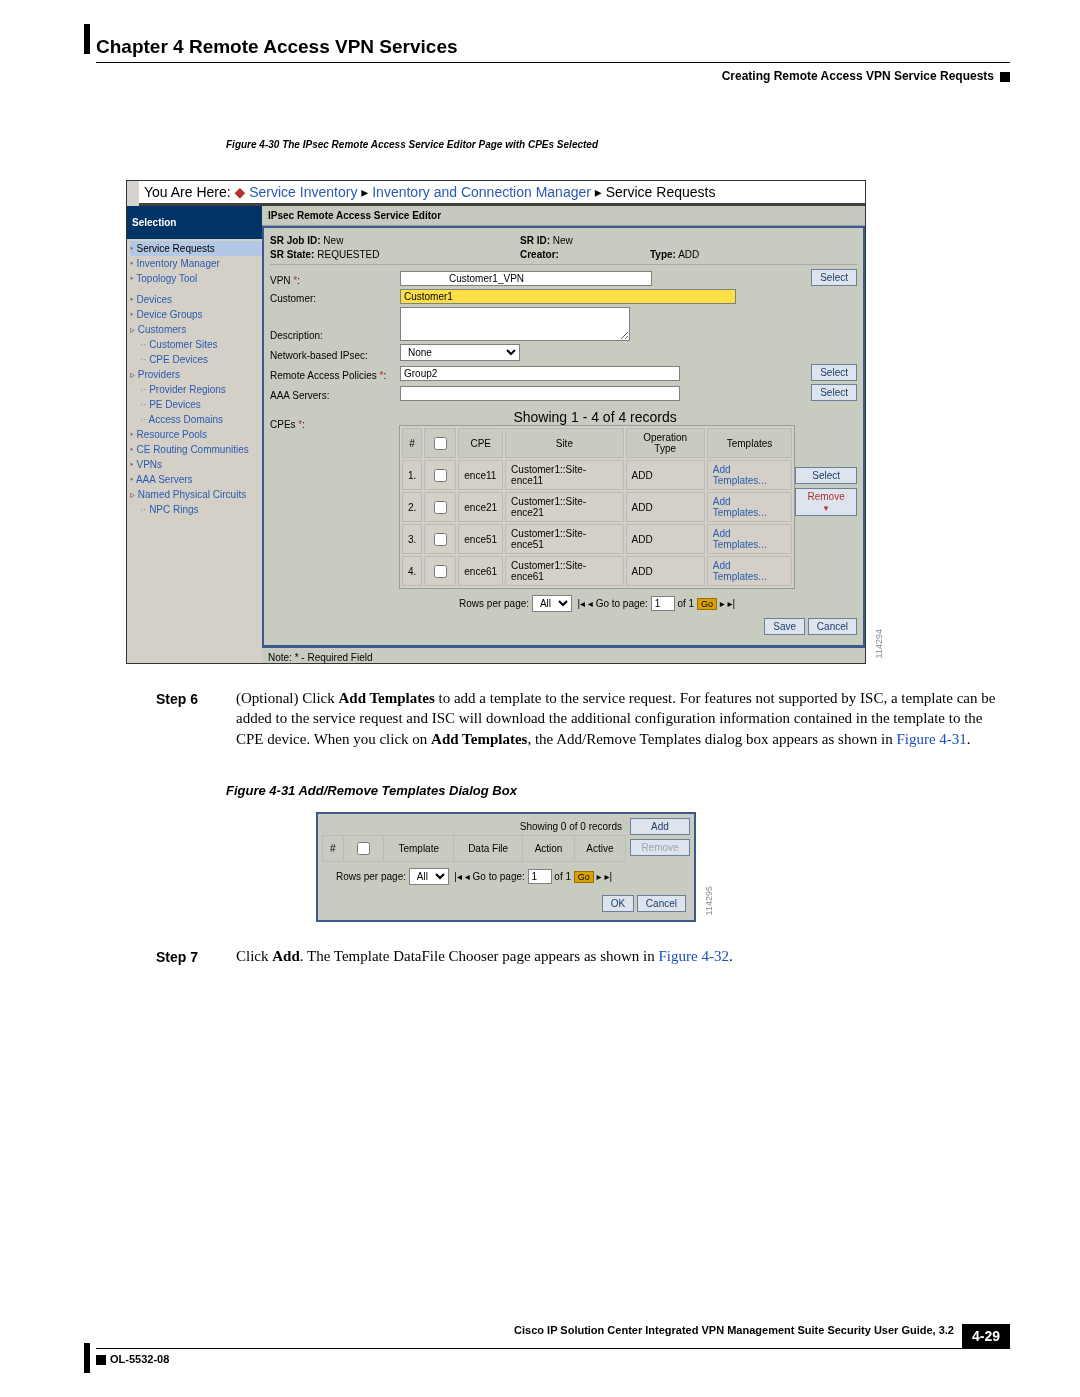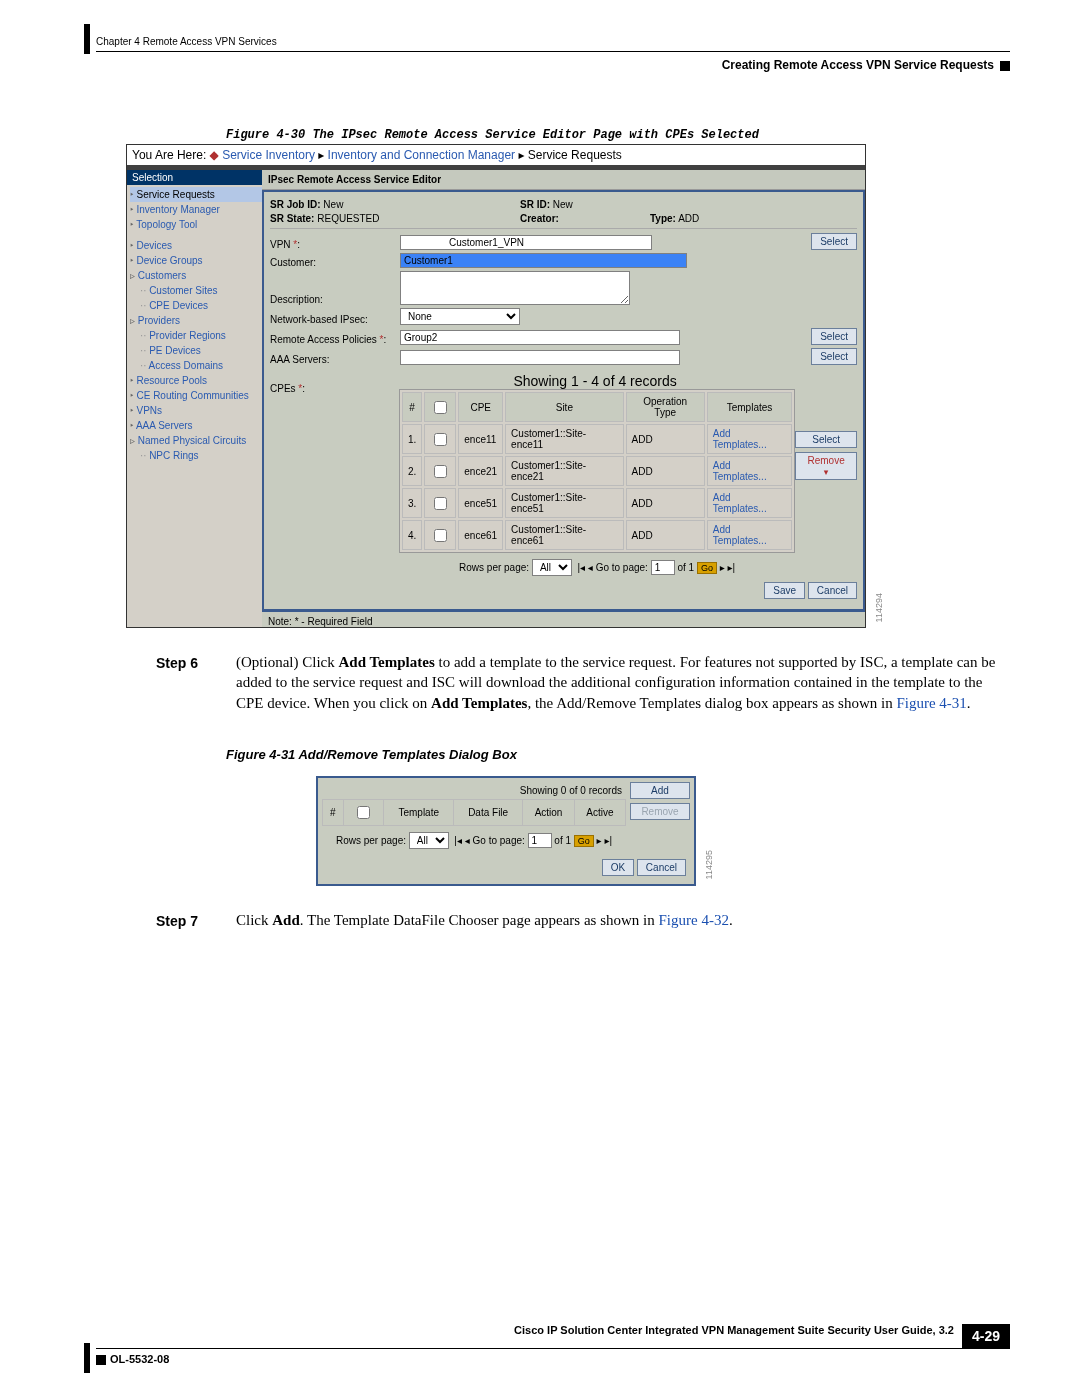--- a/index.html
+++ b/index.html
@@ -1,35 +1,35 @@
 <!DOCTYPE html>
 <html><head>
 <meta charset="utf-8">
 <style>
   body { margin:0; background:#fff; font-family:"Times New Roman",serif; color:#000; font-size:16px; }
   .page { width:1080px; height:1397px; margin:0 auto; position:relative; box-sizing:border-box; padding:36px 70px 48px 96px; }
   .crop-top { position:absolute; left:84px; top:24px; width:6px; height:30px; background:#000; }
   .crop-bot { position:absolute; left:84px; bottom:24px; width:6px; height:30px; background:#000; }
 
-  .hdr-chapter { font-family:Arial,Helvetica,sans-serif; font-size:10px; font-weight:normal; }
+  .hdr-chapter { font-family:Arial,Helvetica,sans-serif; font-size:19px; font-weight:bold; }
   .hdr-section { font-family:Arial,Helvetica,sans-serif; font-size:12px; font-weight:bold; text-align:right; margin-top:6px; }
   .hdr-sq { display:inline-block; width:10px; height:10px; background:#000; vertical-align:middle; margin-left:6px; }
   .hdr-rule { border-top:1px solid #000; margin:4px 0 0 0; }
 
-  .fig-cap { font-family:Liberation Mono, monospace; font-size:12px; font-weight:bold; font-style:italic; margin:56px 0 2px 130px; }
+  .fig-cap { font-family:Liberation Sans, sans-serif; font-size:10px; font-weight:bold; font-style:italic; margin:56px 0 30px 130px; }
 
   
   .shot1 { margin-left:30px; width:740px; position:relative; }
   .shot1 .outer { border:1px solid #333; background:#d6d2ce; font-family:Verdana,Arial,sans-serif; font-size:10px; }
-  .bc { padding:3px 5px; background:#fff; border-bottom:5px solid #404040; font-size:12px; }
+  .bc { padding:3px 5px; background:#fff; border-bottom:3px solid #404040; font-size:14px;margin-left:12px; }
   .bc a { color:#2a5ab0; }
   .bc .red { color:#b03030; }
   .shot-body { display:flex; }
   .sel { width:135px; background:#d4d0c8; padding-bottom:8px; }
-  .sel-hdr { background:#003366; color:#fff; font-weight:normal; padding:2px 5px; font-size:10px; }
+  .sel-hdr { background:#003366; color:#fff; font-weight:bold; padding:11px 5px; font-size:10px; }
   .sel ul { list-style:none; margin:0; padding:2px 0 0 3px; }
   .sel li { color:#2a5ab0; padding:1px 0; font-size:10px; line-height:13px; }
   .sel li.lvl1::before { content:"‣ "; color:#666; }
   .sel li.lvl1.open::before { content:"▹ "; color:#666; }
   .sel li.lvl2 { padding-left:10px; } .sel li.lvl2::before { content:"⋅⋅ "; color:#999; }
   .sel .active { background:#b3c7e6; color:#000; }
 
   .editor { flex:1; background:#c8ccc0; }
   .ed-title { font-weight:bold; padding:4px 6px; border-bottom:1px solid #999; background:#c5c9be; }
   .ed-inner { padding:4px 6px 10px 6px; border:2px solid #3a5a8e; border-top:2px solid #3a5a8e; border-bottom:3px solid #3a5a8e; }
@@ -149,21 +149,21 @@
             </div>
             <hr style="border:0;border-top:1px solid #aaa;margin:4px 0">
             <div class="row">
               <div class="lbl"><span>VPN</span><span class="req"></span>:</div>
               <input class="field" style="width: 252px; padding-left: 48px;" value="Customer1_VPN">
               <div style="flex:1"></div>
               <button class="btn">Select</button>
             </div>
             <div class="row">
               <div class="lbl">Customer:</div>
-              <input class="field" style="width: 287px; background: #3b82f6;" readonly="" value="Customer1">
+              <input class="field" style="width: 336px; background: #fde047;" readonly="" value="Customer1">
             </div>
             <div class="row">
               <div class="lbl">Description:</div>
               <textarea class="field" style="width: 230px; height: 34px;"></textarea>
             </div>
             <div class="row">
               <div class="lbl">Network-based IPsec:</div>
               <select class="field" style="width:120px"><option>None</option></select>
             </div>
             <div class="row">

